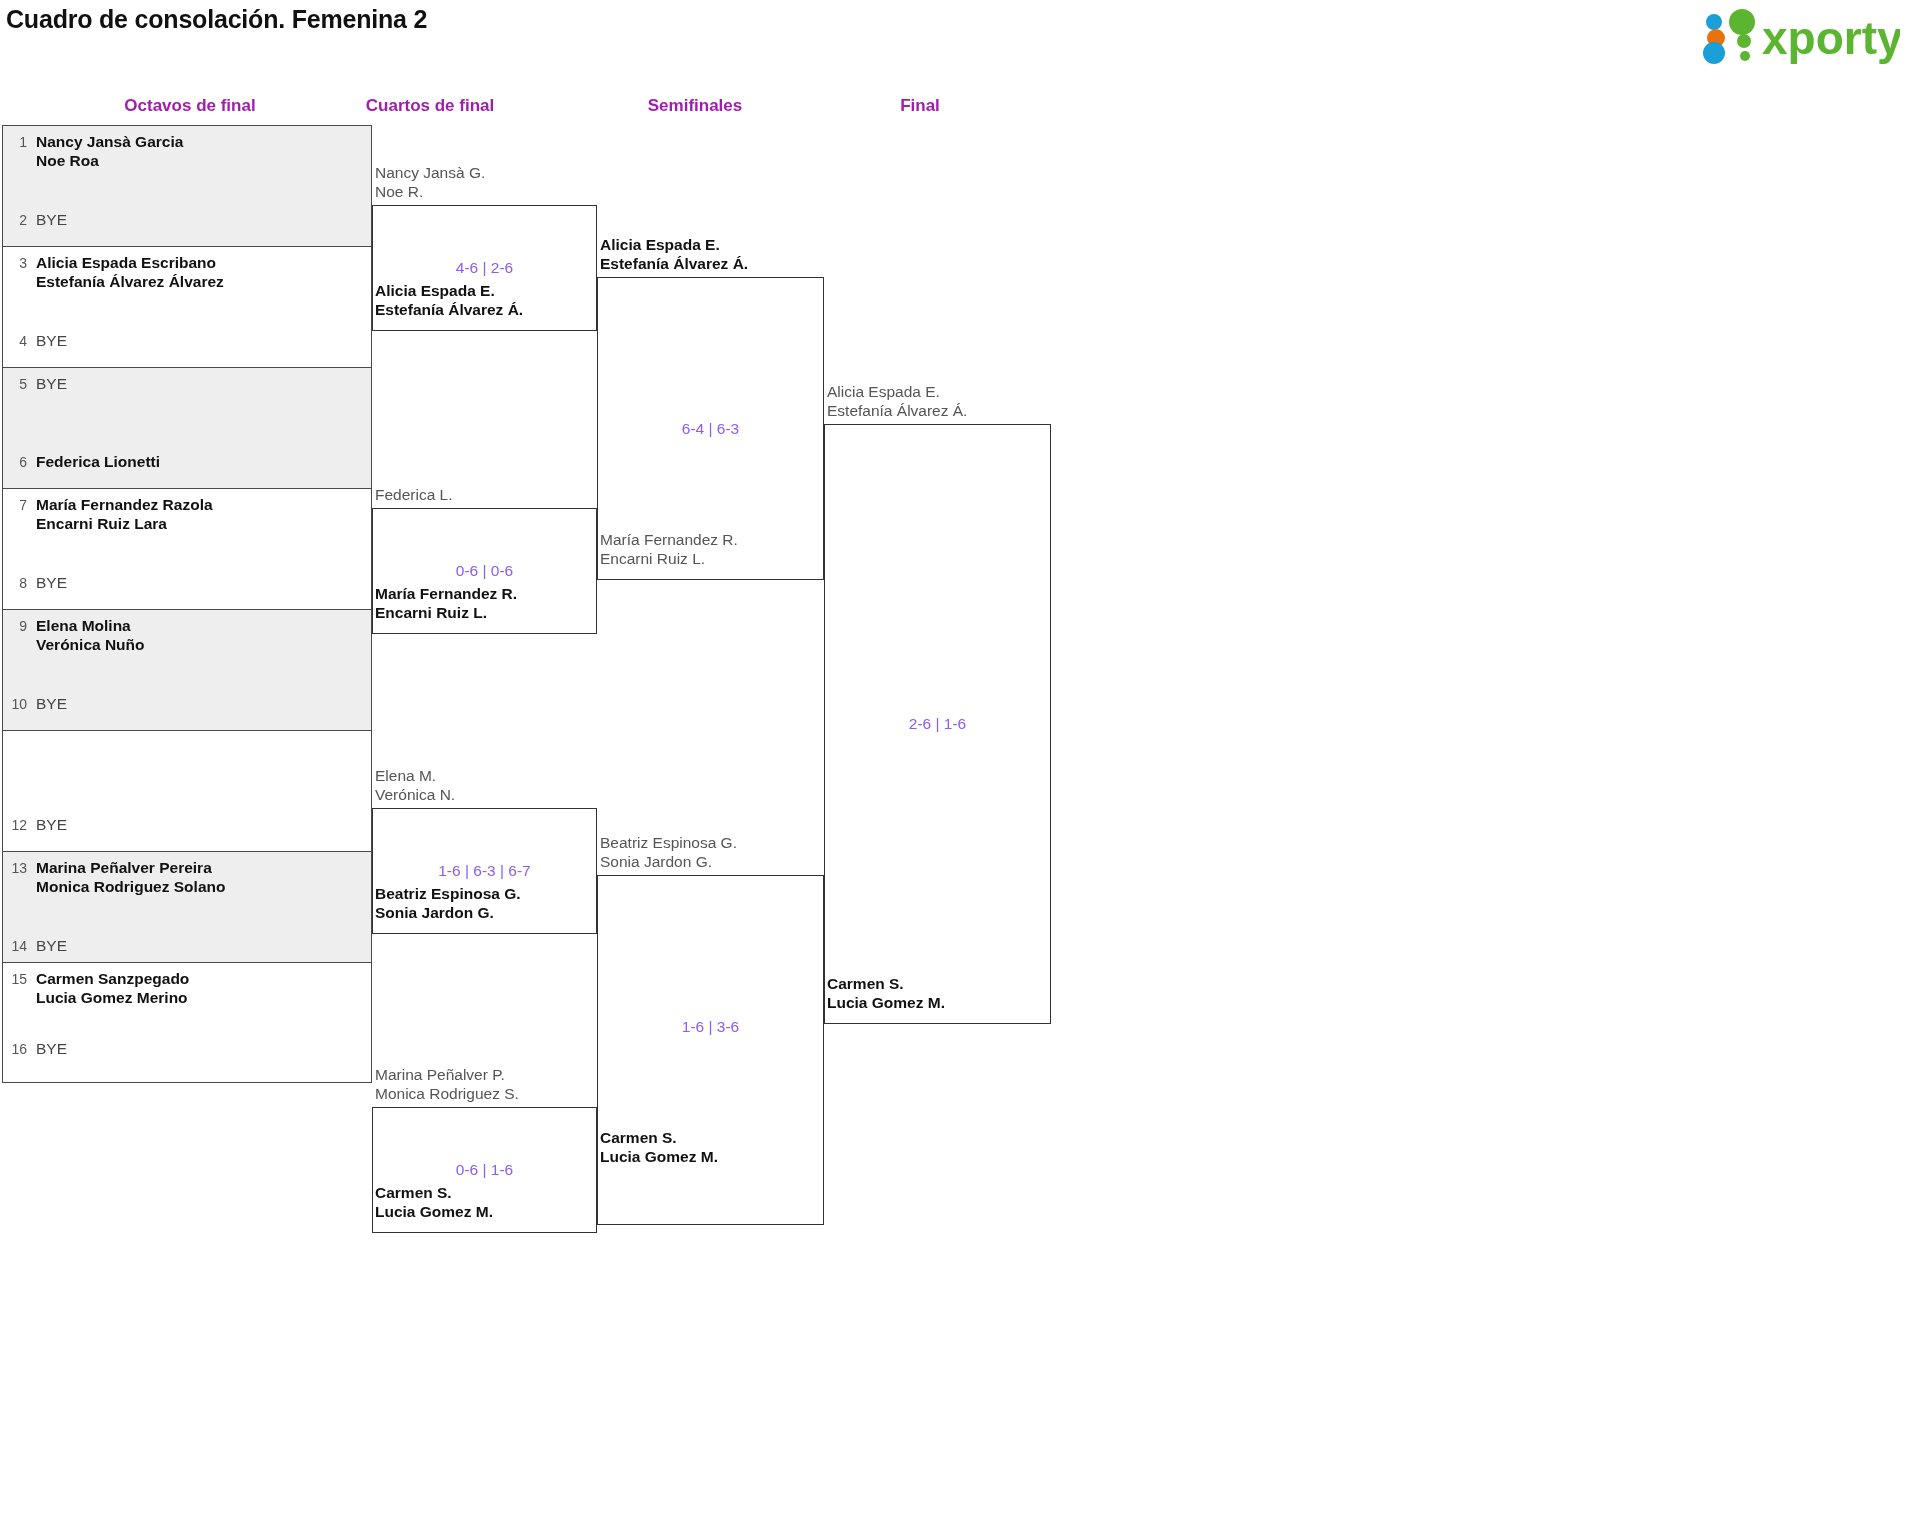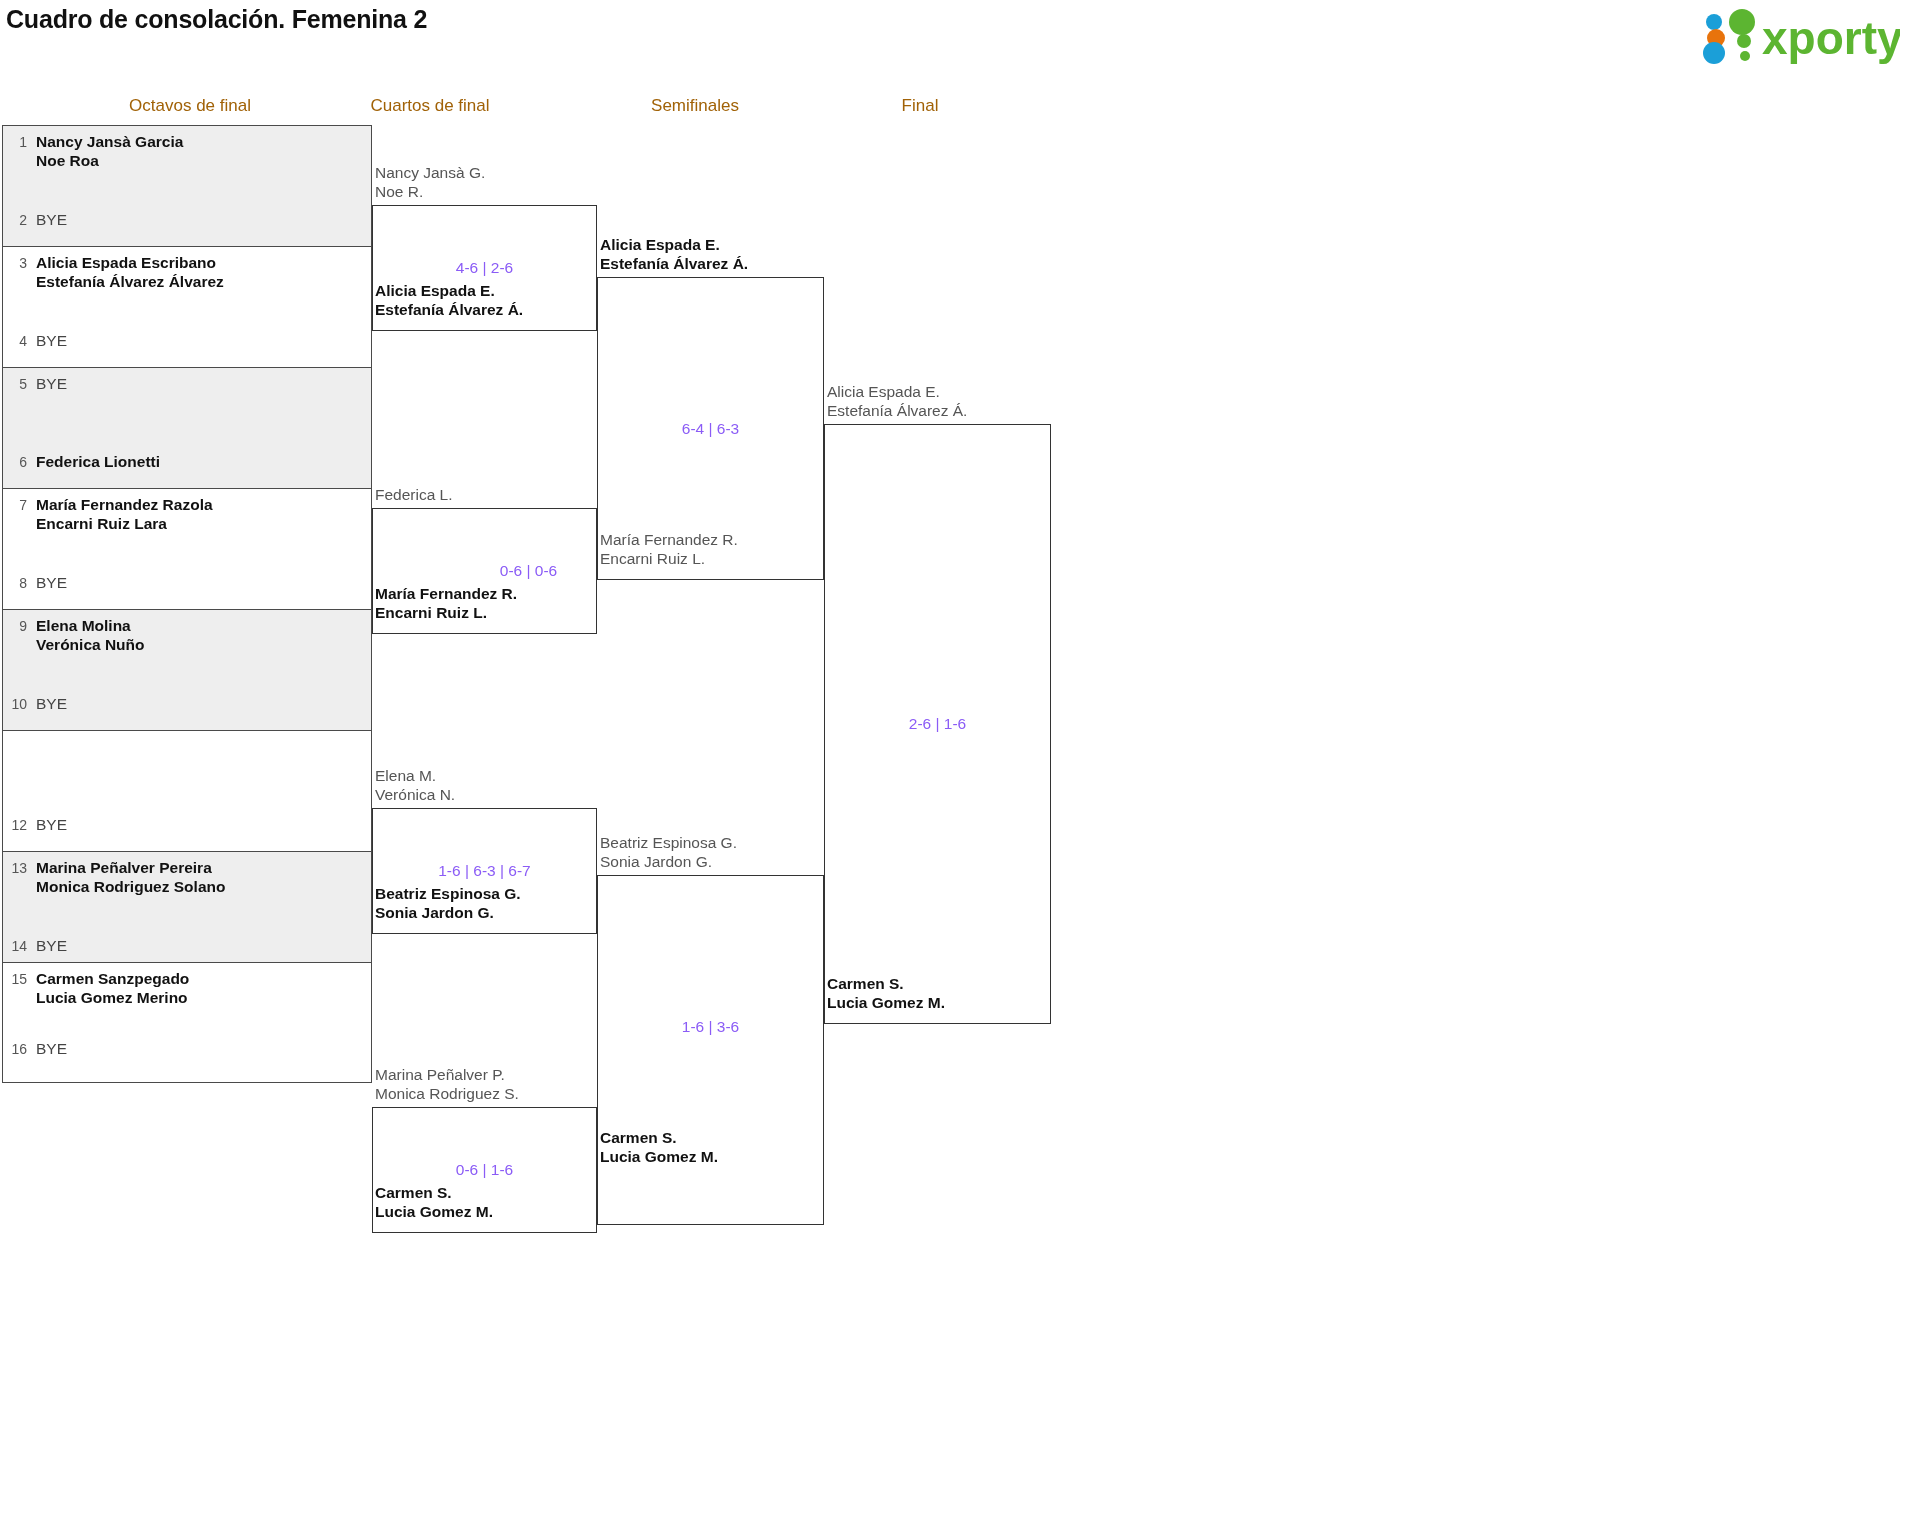--- a/index.html
+++ b/index.html
@@ -44,22 +44,22 @@
     width: 200px;
     height: 56px;
   }
   .logo svg { display: block; }
 
   
   .round-header {
     position: absolute;
     top: 96px;
     font-size: 17px;
-    font-weight: 400;
-    color: #a16207;
+    font-weight: 700;
+    color: #a21caf;
     white-space: nowrap;
     text-align: center;
   }
 
   
   .seed-col {
     position: absolute;
     left: 2px;
     top: 125px;
     width: 370px;
@@ -281,21 +281,21 @@
       </div>
       <div class="competitor loser" style="left: 375px; top: 163px;">
         <div>Nancy Jansà G.</div>
         <div>Noe R.</div>
       </div>
       <div class="competitor winner" style="left: 375px; top: 281px;">
         <div>Alicia Espada E.</div>
         <div>Estefanía Álvarez Á.</div>
       </div>
       <div class="match-box" style="left: 372px; top: 508px; width: 225px; height: 126px;">
-        <div class="match-score" style="top: 53px; padding-left: 44px;">0-6 | 0-6</div>
+        <div class="match-score" style="top: 53px;">0-6 | 0-6</div>
       </div>
       <div class="competitor loser" style="left: 375px; top: 485px;">
         <div>Federica L.</div>
       </div>
       <div class="competitor winner" style="left: 375px; top: 584px;">
         <div>María Fernandez R.</div>
         <div>Encarni Ruiz L.</div>
       </div>
       <div class="match-box" style="left: 372px; top: 808px; width: 225px; height: 126px;">
         <div class="match-score" style="top: 53px;">1-6 | 6-3 | 6-7</div>

